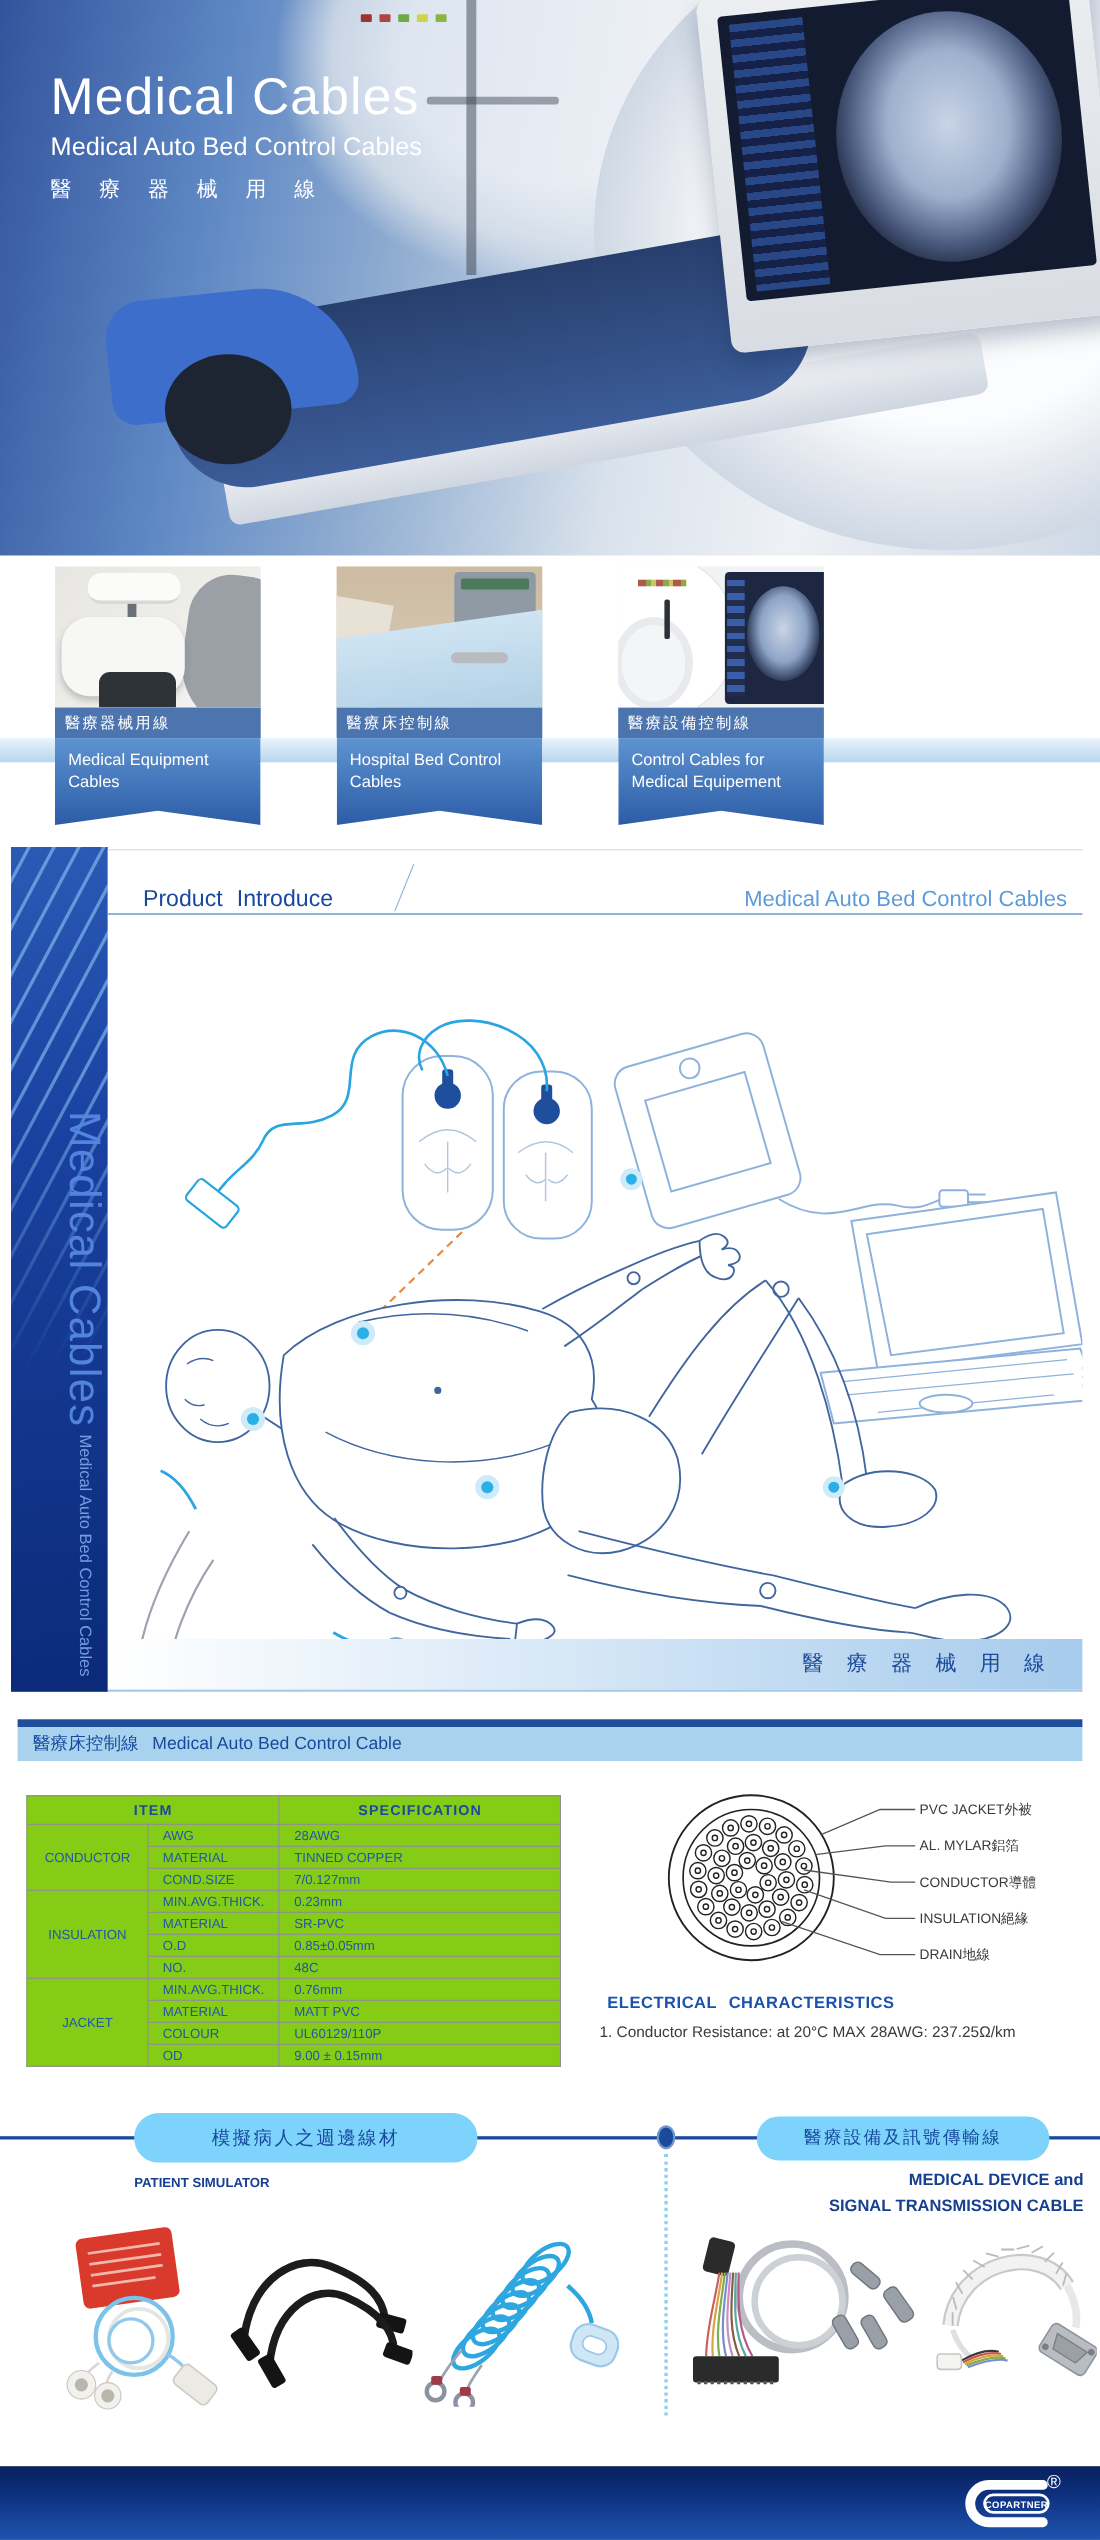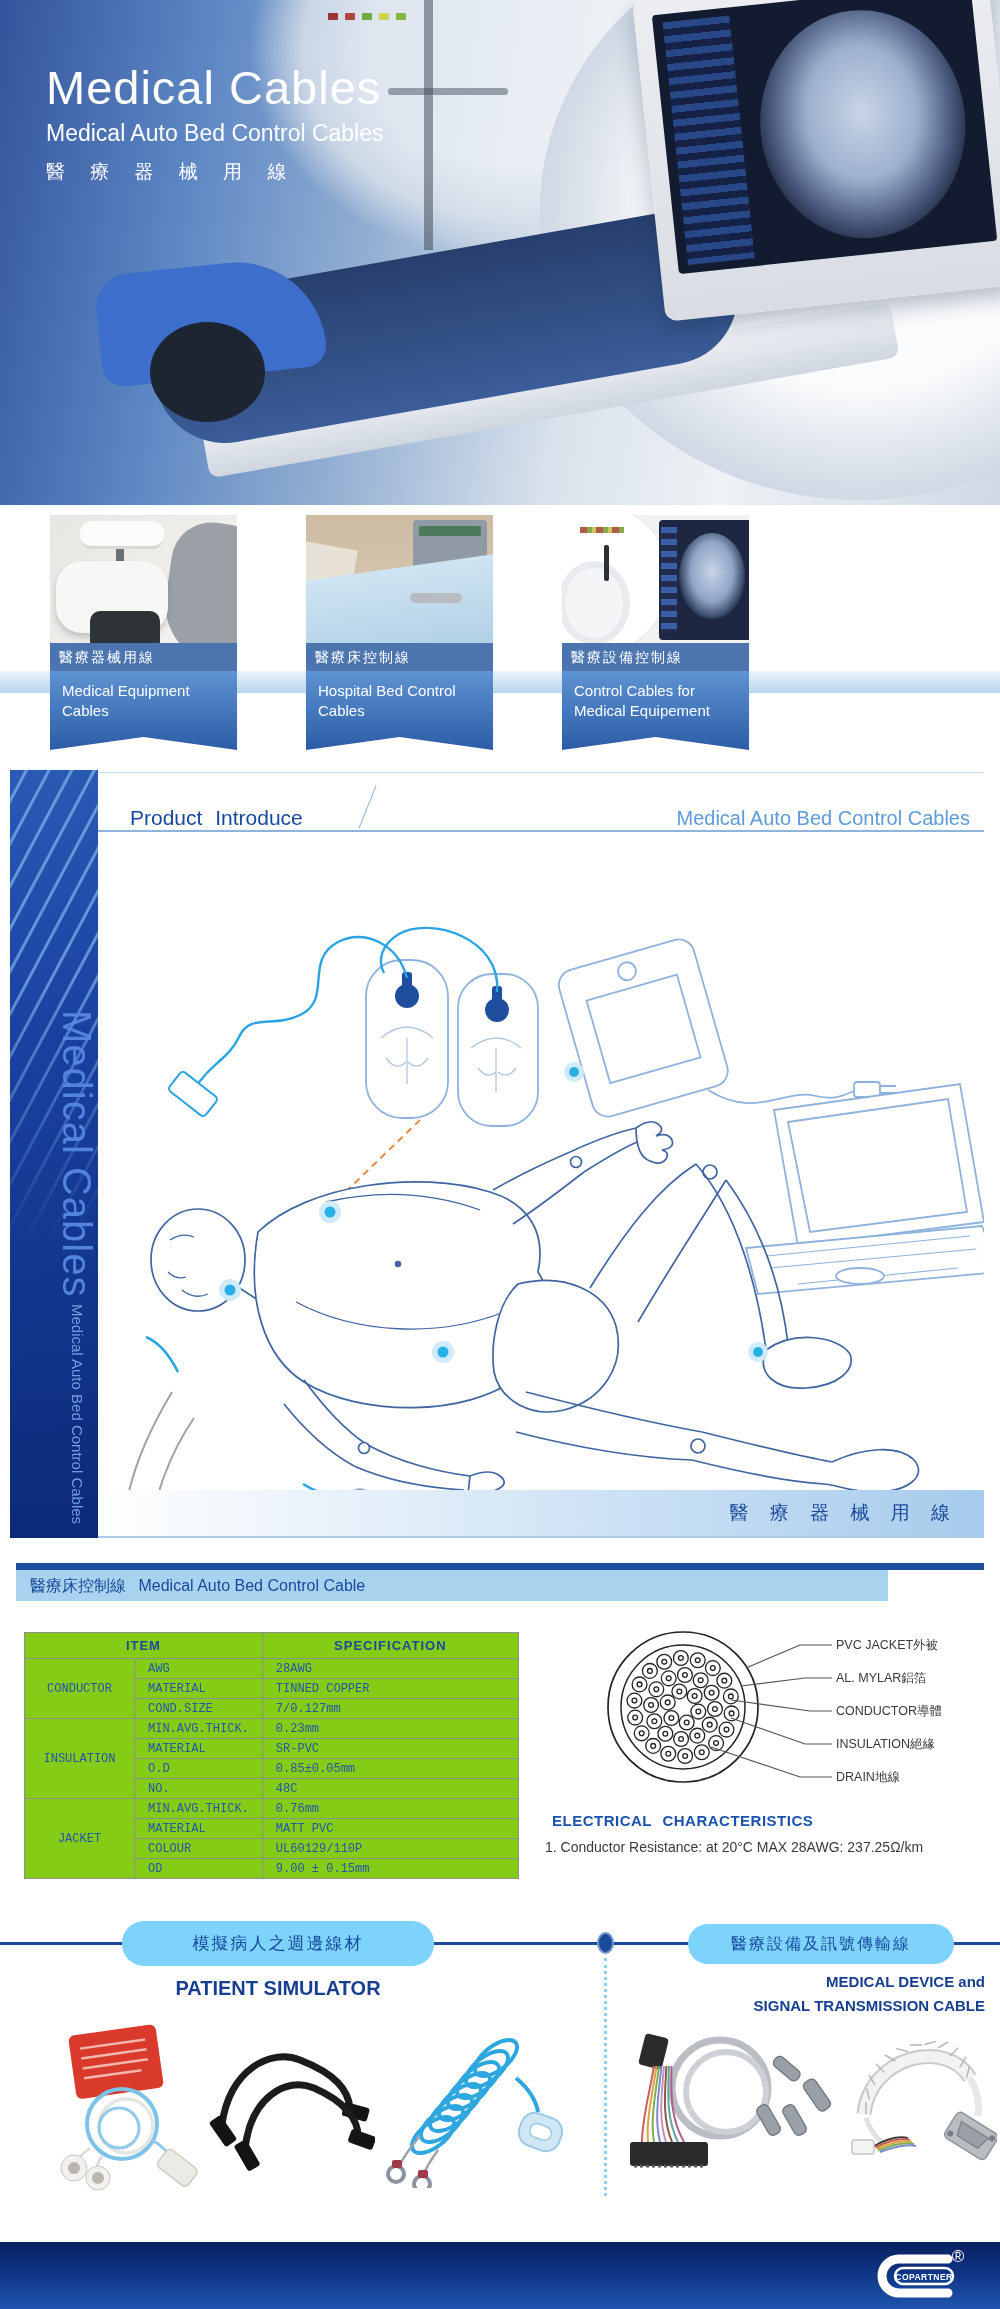--- a/index.html
+++ b/index.html
@@ -63,45 +63,45 @@
   .intro-title { color:#17489e; font-size:21px; word-spacing:7px; padding-left:32px; }
   .intro-slash { width:1px; height:46px; background:#8ab0dc; transform:rotate(22deg); margin-left:64px; }
   .intro-right { margin-left:auto; padding-right:14px; color:#5e9bd9; font-size:20px; }
   .illustration { position:absolute; left:98px; top:832px; width:886px; height:658px; background:#fff; }
   .intro-strip { position:absolute; left:98px; top:1490px; width:886px; height:48px;
     background:linear-gradient(90deg,#ffffff 0%,#ddebf8 40%,#a6cbec 100%); border-bottom:2px solid #a9cbe8;
     line-height:46px; text-align:right; padding-right:26px; color:#1b4a9b; font-size:19px; letter-spacing:8px; }
 
   
   .bar-navy { position:absolute; left:16px; top:1563px; width:968px; height:7px; background:#1f4e9c; }
-  .bar-pale { position:absolute; left:16px; top:1570px; width:872px; height:31px; background:#a9d2ef;
+  .bar-pale { position:absolute; left:16px; top:1570px; width:968px; height:31px; background:#a9d2ef;
     line-height:31px; padding-left:14px; color:#174a9c; font-size:16px; }
   .bar-pale .en { margin-left:8px; }
   .spec-table { position:absolute; left:24px; top:1632px; border-collapse:collapse; font-size:12px; color:#2356a8; background:#84cc16; }
   .spec-table th, .spec-table td { border:1px solid #8f8f8f; }
   .spec-table th { height:26px; color:#1b4a9b; font-size:13px; letter-spacing:1px; }
-  .spec-table td { height:20px; padding:1px 13px;font-family:Liberation Mono, monospace; }
+  .spec-table td { height:20px; padding:1px 13px; }
   .spec-table td.grp { text-align:center; width:110px; }
   .spec-table td.itm { width:118px; }
   .spec-table td.val { width:256px; }
 
   
   .xsec { position:absolute; left:600px; top:1628px; width:385px; height:190px; }
   .xsec-label { position:absolute; left:836px; font-size:12.5px; color:#3a3a3a; white-space:nowrap; }
   .elec-title { position:absolute; left:552px; top:1812px; color:#1b52ae; font-weight:bold; font-size:15px; word-spacing:6px; letter-spacing:.5px; }
   .elec-item { position:absolute; left:545px; top:1839px; font-size:14px; color:#3a3a3a; }
 
   
   .hr-line { position:absolute; left:0; top:1942px; width:1000px; height:3px; background:#1b4a9b; }
   .pill { position:absolute; background:#7dd3fc; color:#174a9c; text-align:center; letter-spacing:2px; }
   .pill-left { left:122px; top:1921px; width:312px; height:45px; border-radius:22px; line-height:45px; font-size:17px; }
   .pill-right { left:688px; top:1924px; width:266px; height:40px; border-radius:20px; line-height:40px; font-size:16px; }
   .node { position:absolute; left:597px; top:1932px; width:17px; height:22px; background:#1b4a9b; border-radius:50%; border:2px solid #7098ce; }
   .vdots { position:absolute; left:604px; top:1958px; height:238px; border-left:3px dotted #8ed1ef; }
-  .cap-left { position:absolute; left:122px; top:1977px; width:312px; text-align:center; color:#173f8f; font-weight:bold; font-size:20px; }
+  .cap-left { position:absolute; left:122px; top:1977px; width:312px; color:#173f8f; font-weight:bold; font-size:12px; }
   .cap-right { position:absolute; left:655px; top:1970px; width:330px; text-align:right; color:#173f8f; font-weight:bold; font-size:15px; line-height:1.6; }
   .prod { position:absolute; }
 
   
   .footer { position:absolute; left:0; top:2242px; width:1000px; height:67px;
     background:linear-gradient(180deg,#08205e 0%,#0e3180 40%,#1e55ae 100%); }
   .logo { position:absolute; right:32px; top:6px; width:100px; height:56px; }
 </style>
 </head>
 <body>

